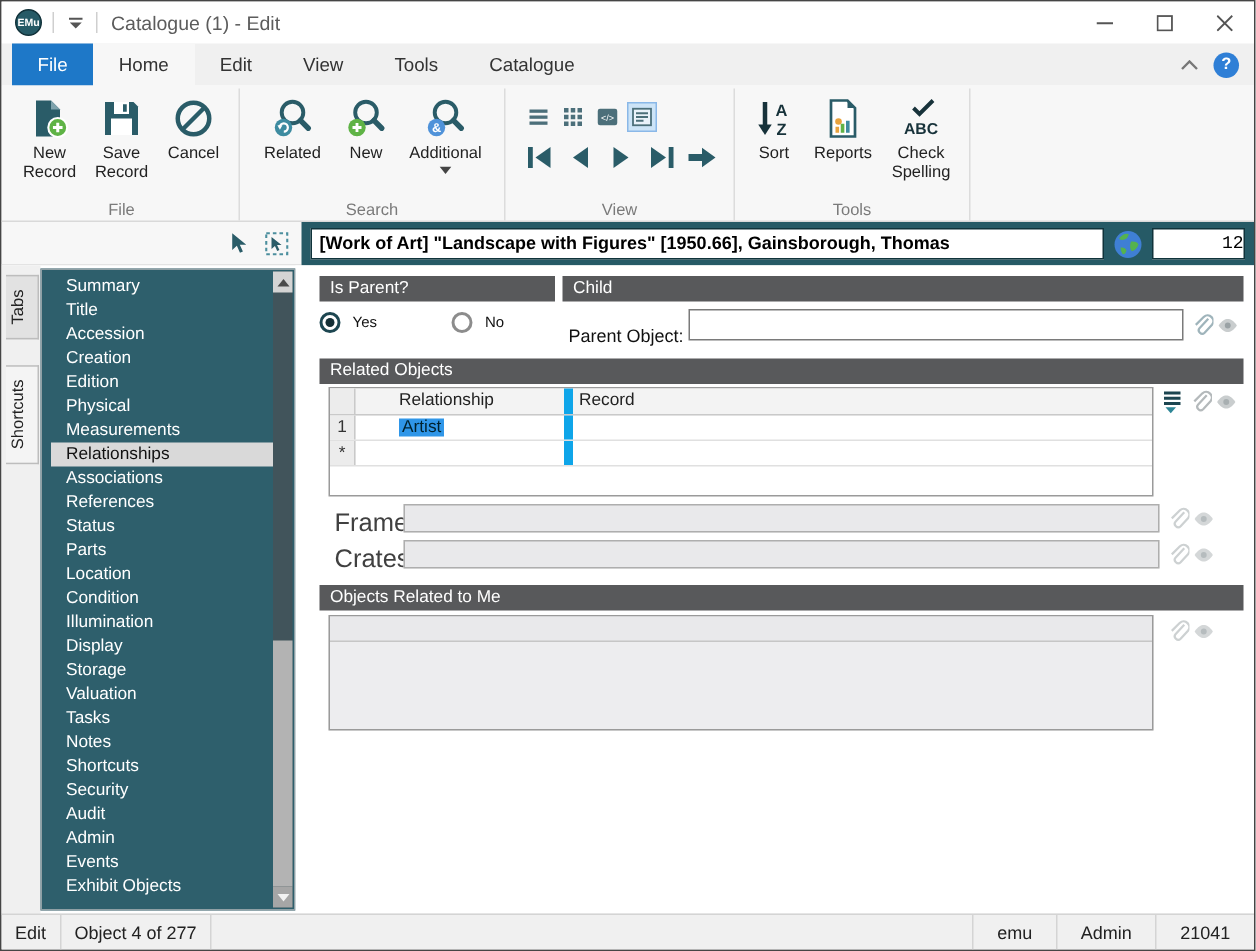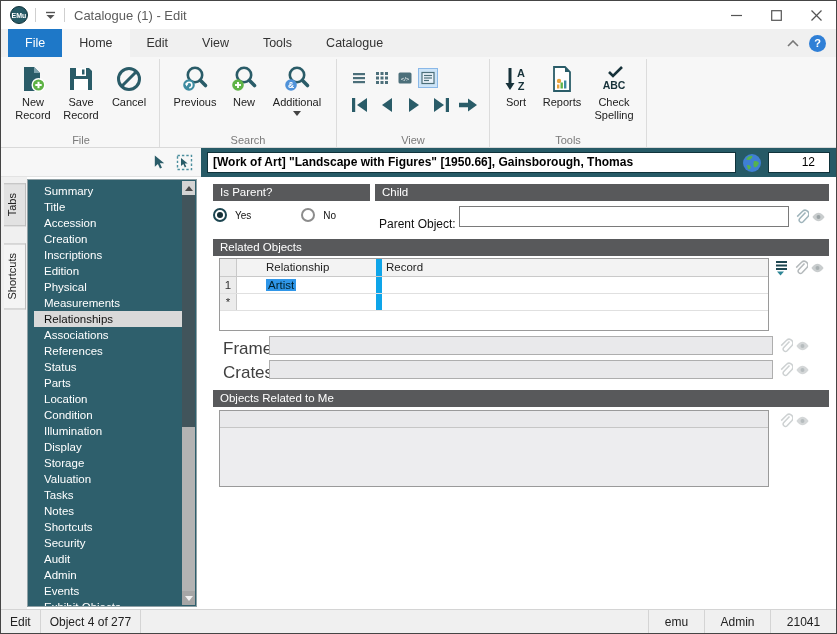--- a/index.html
+++ b/index.html
@@ -37,21 +37,21 @@
   .toggle { width:20px; height:20px; display:flex; align-items:center; justify-content:center; border:1px solid transparent; }
   .toggle.selected { background:#cde4f7; border:1px solid #8ab8e8; }
   .navrow { display:flex; gap:5px; align-items:center; }
   .navbtn { width:22px; height:18px; display:flex; align-items:center; justify-content:center; }
 
   
   .recordbar { position:absolute; top:147px; left:0; right:0; height:29px; display:flex; }
   .rec-left { width:200px; background:#f7f7f7; display:flex; align-items:center; justify-content:flex-end; gap:9px; padding-right:8px; border-bottom:1px solid #e3e3e3; }
   .rec-teal { flex:1; background:#265a66; display:flex; align-items:center; padding:0 6px; gap:6px; }
   .rec-title { flex:1; height:21px; background:#fff; border:1px solid #10333b; font-size:12px; font-weight:bold; color:#000; line-height:19px; padding:0 5px; white-space:nowrap; overflow:hidden; }
-  .rec-count { width:62px; height:21px; background:#fff; border:1px solid #10333b; font-size:12px; color:#000; line-height:19px; text-align:right; padding:0 14px; }
+  .rec-count { width:62px; height:21px; background:#fff; border:1px solid #10333b; font-size:12px; color:#000; line-height:19px; text-align:right; padding:0 0;font-family:Liberation Mono, monospace; }
 
   
   .bodyarea { position:absolute; top:176px; left:0; right:0; bottom:24px; background:#fff; }
   .side-tabstrip { position:absolute; left:0; top:0; width:26px; height:100%; background:#f0f0f0; }
   .side-tab { writing-mode:vertical-rl; transform:rotate(180deg); font-size:11px; color:#222; background:#f2f2f2; border:1px solid #bdbdbd; border-right:none; padding:9px 2px; position:absolute; left:3px; width:22px; text-align:center; }
   .side-tab.tabs { top:6px; background:#e2e2e2; }
   .side-tab.shortcuts { top:66px; background:#f4f4f4; }
 
   .sidebar { position:absolute; left:26px; top:2px; bottom:2px; width:170px; background:#2e5f6c; border:1px solid #8fa0a5; }
   .sb-items { position:absolute; left:0; top:1px; right:14px; bottom:0; overflow:hidden; padding-top:2px;padding-left:6px; }
@@ -212,21 +212,21 @@
       <div class="bigbtn w58">
         <span>
           <svg width="28" height="28" viewBox="0 0 28 28">
               <circle cx="14" cy="10" r="7.2" fill="none" stroke="#2a5c68" stroke-width="2.6"></circle>
               <line x1="19.3" y1="15.3" x2="24.5" y2="20.5" stroke="#2a5c68" stroke-width="3.6" stroke-linecap="round"></line>
               <circle cx="8" cy="20" r="5.8" fill="#3d8ba0"></circle>
               <path d="M5.5 20 a2.7 2.7 0 1 1 2.7 2.7" fill="none" stroke="#fff" stroke-width="1.5"></path>
               <polygon points="4,18.5 7.3,18.5 5.6,21.5" fill="#fff"></polygon>
             </svg>
         </span>
-        <span class="blabel">Previous</span>
+        <span class="blabel">Related</span>
       </div>
       <div class="bigbtn w40">
         <span>
           <svg width="28" height="28" viewBox="0 0 28 28">
               <circle cx="14" cy="10" r="7.2" fill="none" stroke="#2a5c68" stroke-width="2.6"></circle>
               <line x1="19.3" y1="15.3" x2="24.5" y2="20.5" stroke="#2a5c68" stroke-width="3.6" stroke-linecap="round"></line>
               <circle cx="8" cy="20" r="5.8" fill="#5fb346"></circle>
               <line x1="8" y1="17" x2="8" y2="23" stroke="#fff" stroke-width="1.9"></line>
               <line x1="5" y1="20" x2="11" y2="20" stroke="#fff" stroke-width="1.9"></line>
             </svg>
@@ -397,21 +397,20 @@
       <div class="side-tab tabs">Tabs</div>
       <div class="side-tab shortcuts">Shortcuts</div>
     </div>
 
     <div class="sidebar">
       <div class="sb-items">
         <div class="sb-item">Summary</div>
         <div class="sb-item">Title</div>
         <div class="sb-item">Accession</div>
         <div class="sb-item">Creation</div>
-        <div class="sb-item">Inscriptions</div>
         <div class="sb-item">Edition</div>
         <div class="sb-item">Physical</div>
         <div class="sb-item">Measurements</div>
         <div class="sb-item selected">Relationships</div>
         <div class="sb-item">Associations</div>
         <div class="sb-item">References</div>
         <div class="sb-item">Status</div>
         <div class="sb-item">Parts</div>
         <div class="sb-item">Location</div>
         <div class="sb-item">Condition</div>

